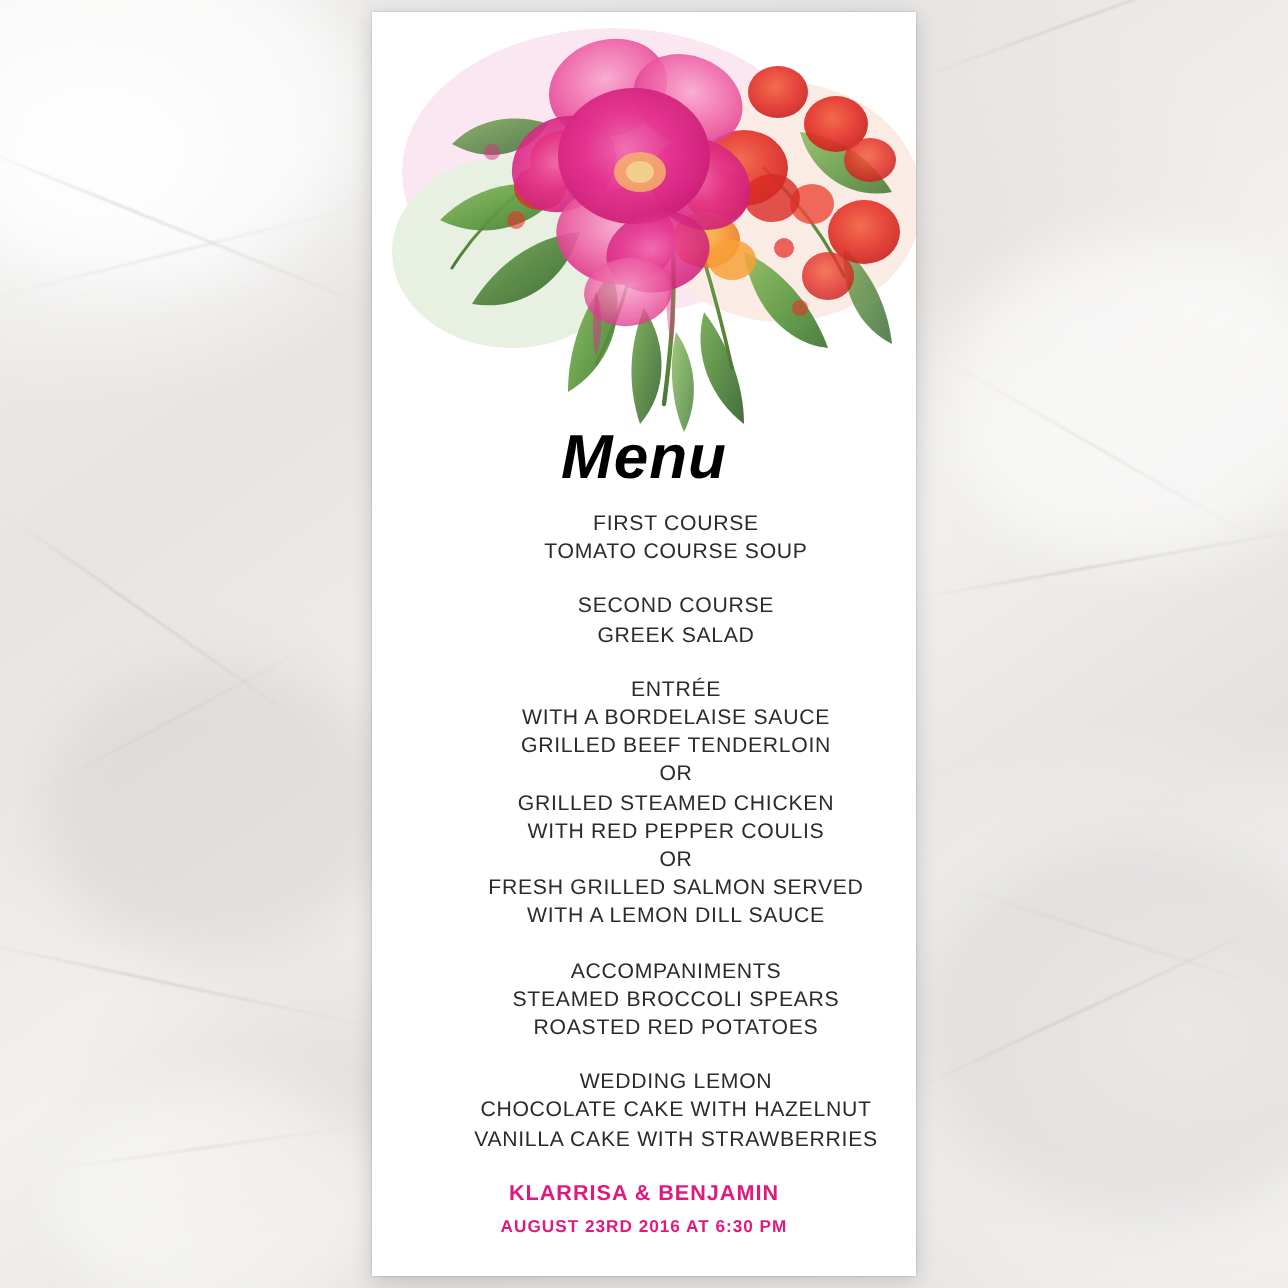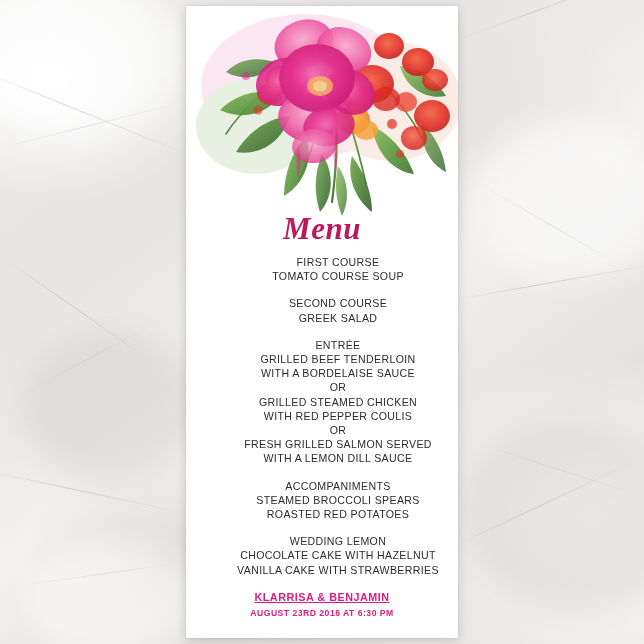--- a/index.html
+++ b/index.html
@@ -65,25 +65,25 @@
   
   #menu-body {
     position: absolute;
     left: 0;
     top: 207px;
     width: 272px;
     text-align: center;
     color: #2d2d2d;
   }
   #menu-title {
-    font-family: Liberation Serif, serif;
+    font-family: Liberation Sans, sans-serif;
     font-style: italic;
     font-weight: bold;
     font-size: 31px;
-    color: #be185d;
+    color: #000000;
     letter-spacing: 0.5px;
     line-height: 1;
     margin: 0 0 11px 0;
   }
   .course {
     margin: 0 0 13px 0;
     padding-left: 32px;
   }
   .course .line {
     font-size: 10.6px;
@@ -91,21 +91,20 @@
     letter-spacing: 0.35px;
     color: #2b2b2b;
     white-space: nowrap;
   }
   #couple {
     font-size: 10.8px;
     letter-spacing: 0.5px;
     color: #e0197d;
     font-weight: bold;
     line-height: 15px;
-    text-decoration: underline;
   }
   #event-date {
     font-size: 8.6px;
     letter-spacing: 0.5px;
     color: #e0197d;
     font-weight: bold;
     margin-top: 3px;
   }
 </style>
 </head>
@@ -260,22 +259,22 @@
       <div class="line">TOMATO COURSE SOUP</div>
     </div>
 
     <div class="course">
       <div class="line">SECOND COURSE</div>
       <div class="line">GREEK SALAD</div>
     </div>
 
     <div class="course">
       <div class="line">ENTRÉE</div>
+      <div class="line">WITH A BORDELAISE SAUCE</div>
       <div class="line">GRILLED BEEF TENDERLOIN</div>
-      <div class="line">WITH A BORDELAISE SAUCE</div>
       <div class="line">OR</div>
       <div class="line">GRILLED STEAMED CHICKEN</div>
       <div class="line">WITH RED PEPPER COULIS</div>
       <div class="line">OR</div>
       <div class="line">FRESH GRILLED SALMON SERVED</div>
       <div class="line">WITH A LEMON DILL SAUCE</div>
     </div>
 
     <div class="course">
       <div class="line">ACCOMPANIMENTS</div>

